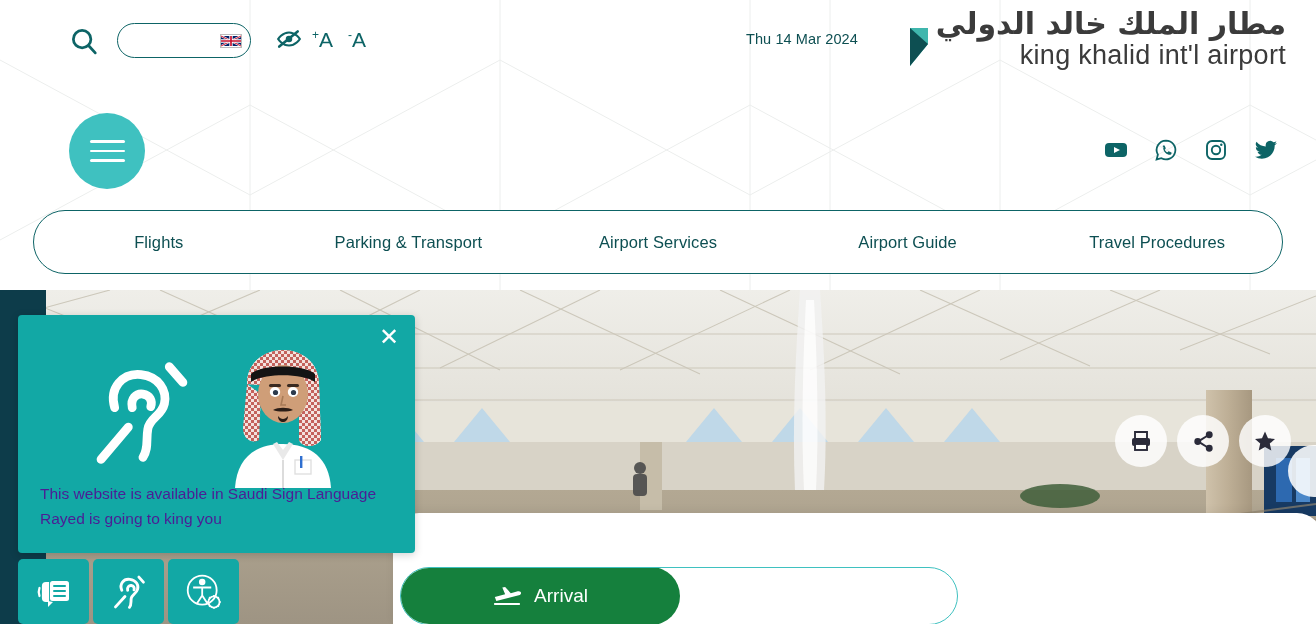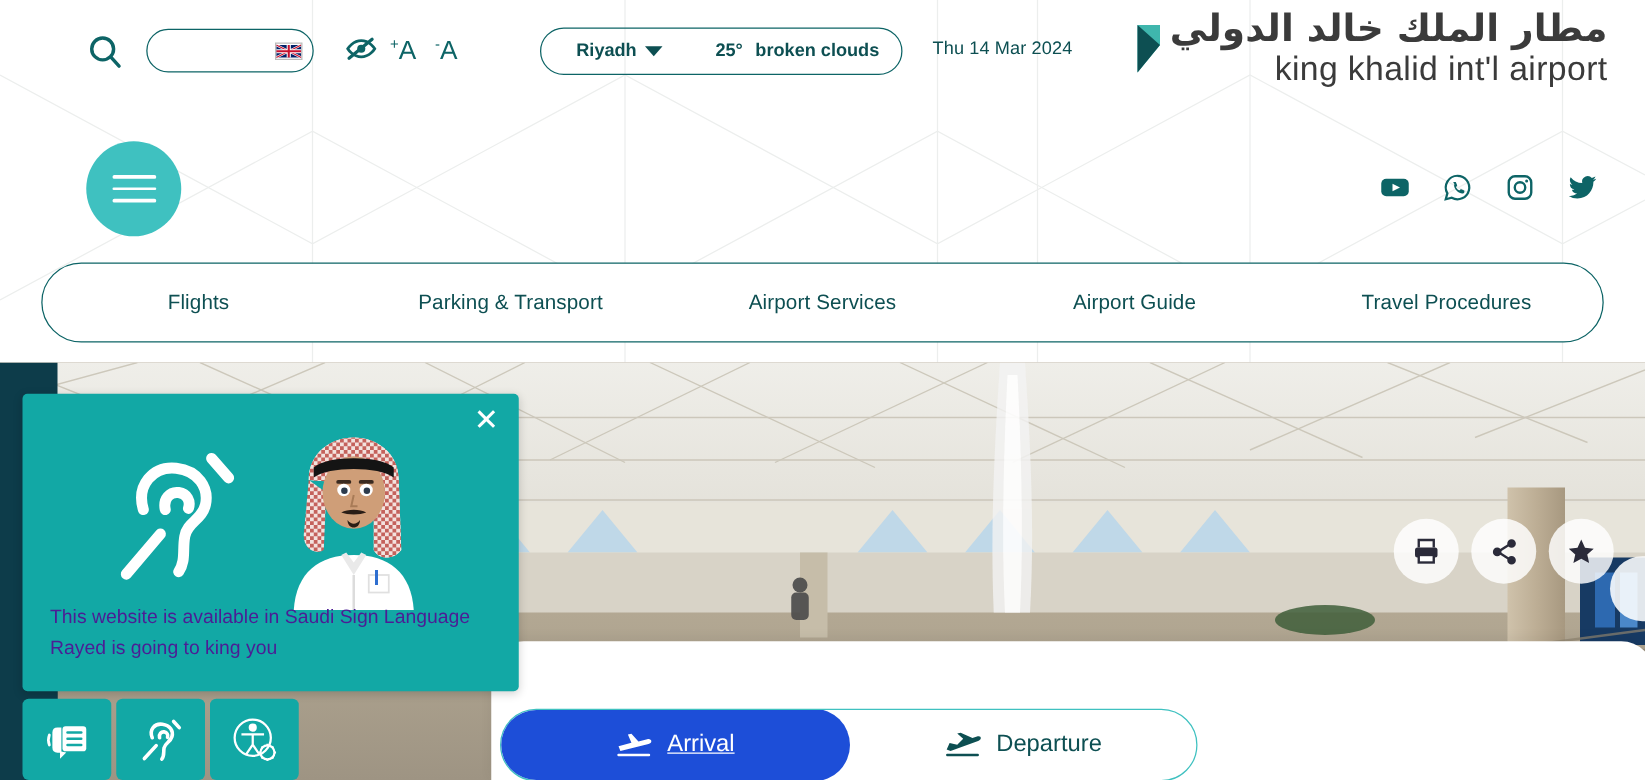--- a/index.html
+++ b/index.html
@@ -56,21 +56,21 @@
   .weather .city { margin-left:28px; display:flex; align-items:center; gap:7px; cursor:pointer;}
   .caret { width:0;height:0;border-left:7px solid transparent;border-right:7px solid transparent;border-top:8px solid #0d4f52; display:inline-block;}
   .weather .temp { margin-left:42px; }
   .weather .cond { margin-left:10px; }
   .datetext {
     position:absolute; left:746px; top:31px;
     font-size:14.5px; font-weight:normal; color:#0d4f52; letter-spacing:0.1px;
   }
 
   .logo { position:absolute; right:30px; top:8px; text-align:right; }
-  .logo-row { display:flex; align-items:center; justify-content:flex-end; }
+  .logo-row { display:flex; align-items:flex-end; justify-content:flex-end; }
   .logo-mark {
     width:22px; height:44px; margin-right:6px; margin-top:2px; flex:0 0 auto;
   }
   .logo-ar {
     font-size:30px; font-weight:bold; color:#3b3b3b; line-height:1.05;
     font-family:"DejaVu Sans", sans-serif; direction:rtl;
   }
   .logo-en {
     font-size:27px; color:#3b3b3b; line-height:1.1; margin-top:1px; letter-spacing:0.3px;
   }
@@ -137,22 +137,22 @@
   .tabs {
     position:absolute; left:7px; top:54px; width:558px; height:58px;
     border:1.5px solid #3fc1c0; border-radius:29px; display:flex; align-items:center;
     background:#fff; overflow:hidden;
   }
   .tab {
     display:flex; align-items:center; justify-content:center; gap:12px;
     height:58px; font-size:19px; cursor:pointer;
   }
   .tab.active {
-    width:280px; background:#1d4ed8; color:#ffffff;
-    border-radius:29px; margin-left:-1px;text-decoration:underline;
+    width:280px; background:#15803d; color:#ffffff;
+    border-radius:29px; margin-left:-1px;
   }
   .tab.inactive { width:278px; color:#0d4f52; }
 
   
   .a11y-popup {
     position:absolute; left:18px; top:315px; width:397px; height:238px;
     background:#12a8a5; border-radius:4px; overflow:hidden;
     box-shadow:0 2px 8px rgba(0,0,0,0.18);
   }
   .a11y-close {
@@ -221,28 +221,20 @@
       </svg>
     </div>
 
     <div class="font-btn font-inc">
       <span class="sgn">+</span><span>A</span>
     </div>
     <div class="font-btn font-dec">
       <span class="sgn">-</span><span>A</span>
     </div>
 
-    <div class="weather">
-      <span class="city">
-        <span>Riyadh</span>
-        <i class="caret"></i>
-      </span>
-      <span class="temp">25°</span>
-      <span class="cond">broken clouds</span>
-    </div>
 
     <div class="datetext">Thu 14 Mar 2024</div>
 
     <div class="logo">
       <div class="logo-row">
         <svg class="logo-mark" viewBox="0 0 22 44">
           <path d="M2 2 L20 2 L20 18 L2 40 Z" fill="#3fb6ad"></path>
           <path d="M2 40 L2 2 L20 18 Z" fill="#0d4f52"></path>
         </svg>
         <div>
@@ -407,27 +399,20 @@
 
   <div class="flight-panel">
     <div class="tabs">
       <div class="tab active">
         <svg width="30" height="22" viewBox="0 0 32 22" fill="#ffffff">
           <path d="M3 12 L14 9 L11 2 L14 1.4 L20 8 L27.5 6 C29.5 5.5 31 6.4 31 7.8 C31 9 30 9.8 28.6 10.2 L4.6 16.2 Z"></path>
           <rect x="2" y="18.4" width="28" height="2.2" rx="1"></rect>
         </svg>
         <span>Arrival</span>
       </div>
-      <div class="tab inactive">
-        <svg width="30" height="22" viewBox="0 0 32 22" fill="#0d4f52">
-          <path d="M2.5 14.8 L5 9.2 L11.5 10.8 L16.6 5.6 L11.5 1.2 L14.4 0.6 L24.5 5 L29 3.6 C30.6 3.1 31.8 4 31.6 5.3 C31.5 6.4 30.5 7.1 29.3 7.5 L5.8 16.2 Z"></path>
-          <rect x="2" y="18.4" width="28" height="2.2" rx="1"></rect>
-        </svg>
-        <span>Departure</span>
-      </div>
     </div>
   </div>
 
   <div class="a11y-popup">
     <div class="a11y-close">✕</div>
 
     <svg class="a11y-ear" viewBox="0 0 110 118" fill="none" stroke="#ffffff" stroke-width="9" stroke-linecap="round">
       <path d="M28 52 C22 32 36 16 55 18 C73 20 82 34 79 48 C76 61 64 62 62 74 C60 85 63 94 57 103"></path>
       <path d="M46 52 C44 43 50 37 57 38 C64 39 67 45 65 51"></path>
       <line x1="84" y1="10" x2="98" y2="26"></line>

